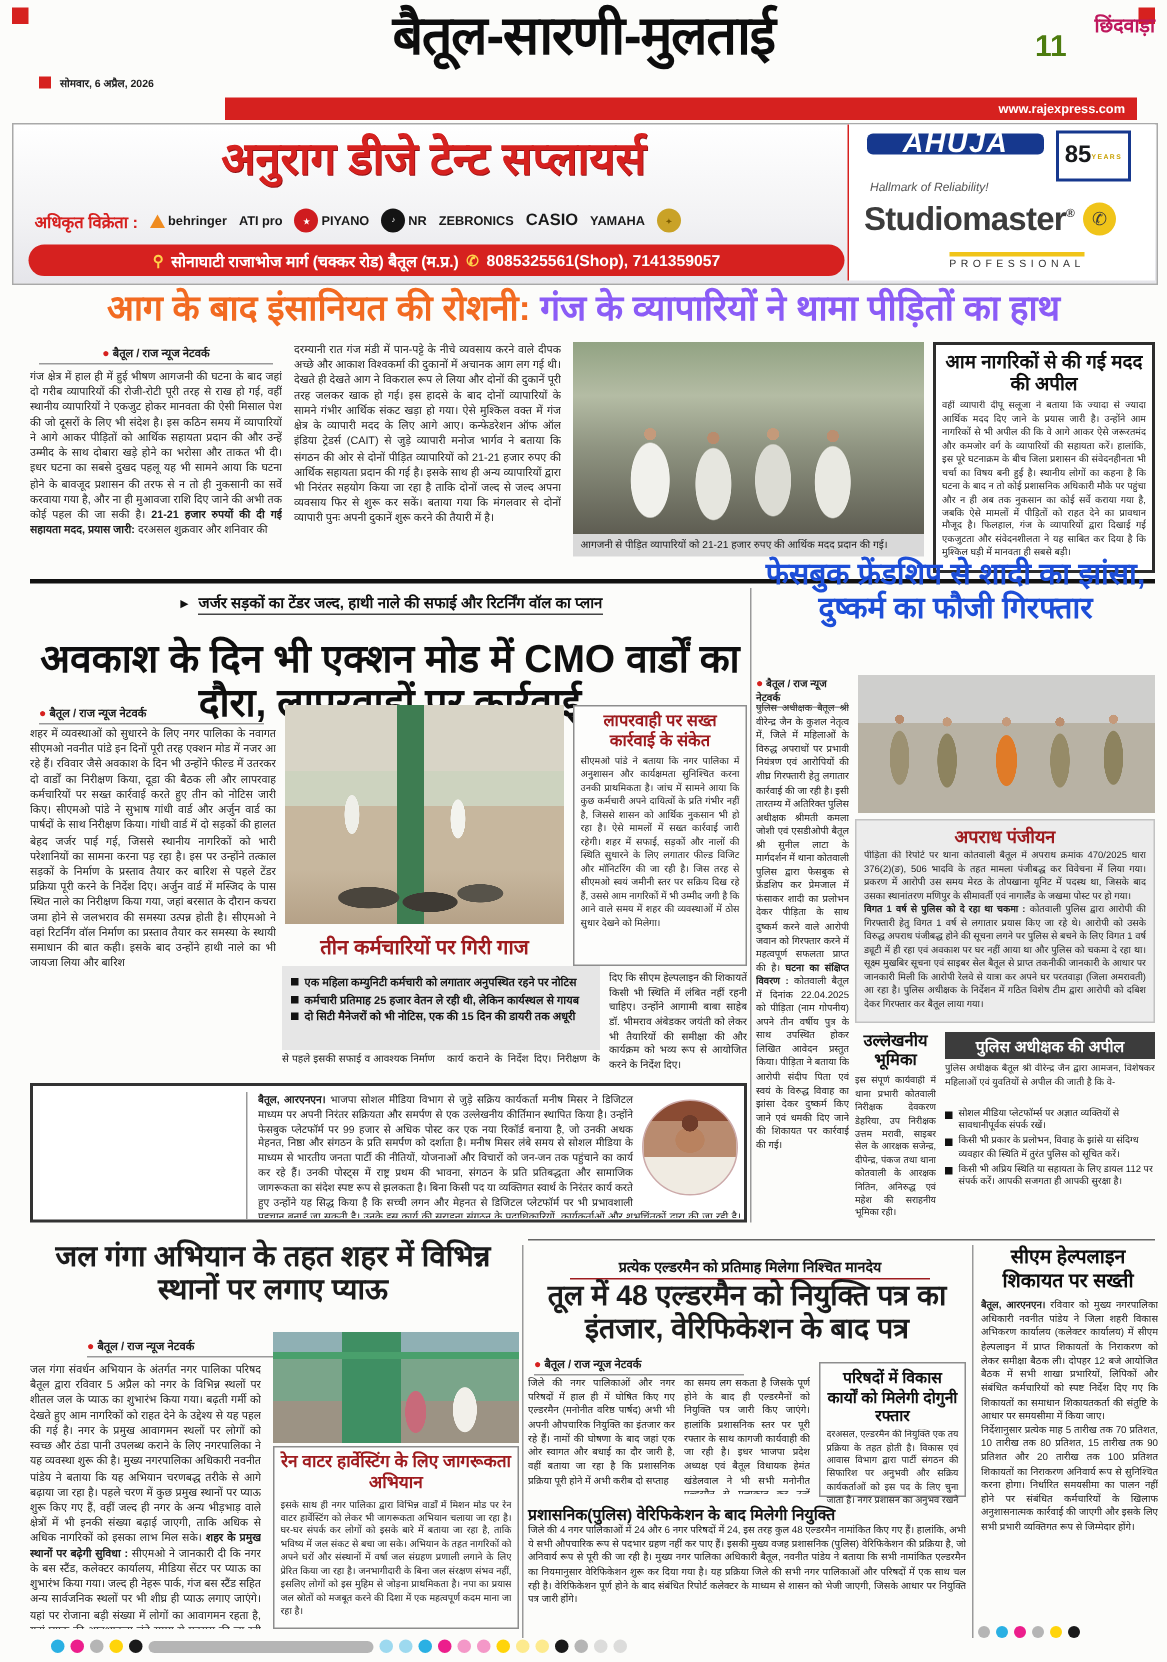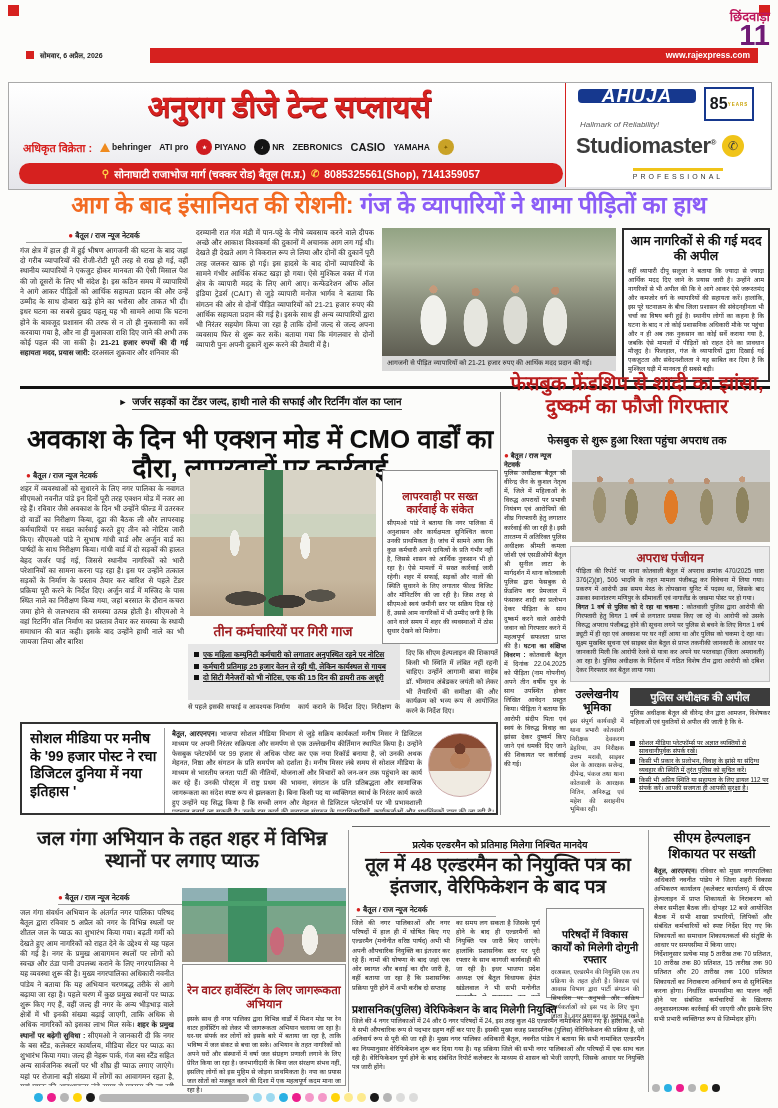--- a/index.html
+++ b/index.html
@@ -6,21 +6,21 @@
   .page{position:relative;width:778px;height:1108px;margin:0 auto;background:#fcfcfa;
         font-family:"Liberation Sans",sans-serif;overflow:hidden;color:#1c1c1c;}
   .abs{position:absolute;}
   .jt{text-align:justify;overflow:hidden;line-height:1.42;color:#222;}
   .t7{font-size:7.2px;} .t65{font-size:6.5px;}
   .bold{font-weight:bold;}
   .corner-sq{width:11px;height:11px;background:#d6211f;}
   .masthead{font-size:21px;font-weight:900;letter-spacing:-0.5px;color:#111;}
   .edition{font-size:36px;font-weight:900;text-align:center;letter-spacing:-1px;color:#0d0d0d;line-height:1.1;}
   .city{font-size:13px;font-weight:900;text-align:right;color:#be185d;}
-  .pagenum{font-size:29px;font-weight:900;text-align:right;color:#701a75;line-height:1;}
+  .pagenum{font-size:20px;font-weight:900;text-align:left;color:#4d7c0f;line-height:1;}
   .dateline{font-size:7px;font-weight:bold;color:#222;}
   .redbar{background:#d6211f;color:#fff;font-size:8.5px;font-weight:bold;text-align:right;
           line-height:15px;padding-right:8px;box-sizing:border-box;}
   
   .ad{border:1px solid #a9a9a9;background:linear-gradient(180deg,#ffffff 0%,#f2f2f4 60%,#e5e5ea 100%);}
   .ad-title{font-size:30px;font-weight:900;color:#d6211f;text-align:center;line-height:1.2;
             text-shadow:0.5px 0.5px 0 #8e0f13;}
   .dealer-row{display:flex;align-items:center;gap:8px;overflow:hidden;}
   .dealer-label{color:#d6211f;font-weight:900;font-size:11px;white-space:nowrap;}
   .chip{font-size:8.5px;font-weight:900;color:#1a1a1a;white-space:nowrap;display:flex;align-items:center;gap:2px;}
@@ -49,28 +49,28 @@
   .byline .dot{color:#d6211f;font-size:8px;}
   .caption{background:#d9d9d9;font-size:6.8px;color:#1a1a1a;padding:2px 5px;box-sizing:border-box;overflow:hidden;}
   .boxed{border:2px solid #2d2d2d;box-sizing:border-box;padding:4px;background:#fff;}
   .box-title{font-weight:900;text-align:center;line-height:1.2;color:#111;}
   .rule{background:#111;}
   .vline{background:#999;}
   .kicker{display:flex;align-items:center;justify-content:center;gap:5px;font-size:10px;font-weight:900;color:#111;}
   .kicker .arrow{font-size:9px;}
   .kicker .kt{border-bottom:1.5px solid #444;padding-bottom:1px;}
   .h2big{font-size:26px;font-weight:900;text-align:center;line-height:1.12;color:#0f0f0f;}
-  .h2med{font-size:20px;font-weight:900;text-align:center;line-height:1.16;color:#b91c1c;}
+  .h2med{font-size:20px;font-weight:900;text-align:center;line-height:1.16;color:#1d4ed8;}
   .h2small{font-size:13px;font-weight:900;text-align:center;line-height:1.25;color:#0f0f0f;}
   .subhead{font-weight:900;text-align:center;color:#141414;}
   .maroon{color:#9e1b1e;}
   .graybox{background:#e6e6e6;box-sizing:border-box;padding:4px 6px;}
-  .brow{font-size:7.4px;font-weight:bold;color:#161616;margin:2px 0;display:flex;gap:4px;align-items:flex-start;line-height:1.3;text-decoration:underline;}
+  .brow{font-size:7.4px;font-weight:bold;color:#161616;margin:2px 0;display:flex;gap:4px;align-items:flex-start;line-height:1.3;}
   .sq{flex:0 0 auto;width:5px;height:5px;background:#111;margin-top:2px;display:inline-block;}
-  .lightbox{border:1px solid #8d8d8d;box-sizing:border-box;padding:19px 4px;background:#fdfdfc;}
+  .lightbox{border:1px solid #8d8d8d;box-sizing:border-box;padding:4px 4px;background:#fdfdfc;}
   .crimebox{background:#ececec;border:1px solid #c2c2c2;box-sizing:border-box;padding:4px 5px;}
   .appealbar{background:#3c3c3c;color:#fff;font-size:10.5px;font-weight:900;text-align:center;padding:2px 0;}
   .socialbox{border:2px solid #333;box-sizing:border-box;background:#fff;}
   .social-head{font-size:14px;font-weight:900;line-height:1.25;color:#101010;}
   
   .photo{overflow:hidden;background:#bbb;}
   .ph-lead{background:
     radial-gradient(ellipse 26px 50px at 22% 72%, #f1f1ec 0 49%, transparent 51%),
     radial-gradient(ellipse 24px 48px at 40% 74%, #e6e6df 0 49%, transparent 51%),
     radial-gradient(ellipse 24px 48px at 57% 72%, #dcdcd4 0 49%, transparent 51%),
@@ -121,25 +121,26 @@
   .small-marks .mdot{width:8px;height:8px;}
   .indent{text-indent:8px;}
 </style>
 </head>
 <body>
 
 <div class="page">
 
   <div class="abs corner-sq" style="left:8px;top:5px;"></div>
   <div class="abs corner-sq" style="left:759px;top:5px;"></div>
+  <div class="abs edition" style="left:170px;top:4px;width:438px;">बैतूल-सारणी-मुलताई</div>
   <div class="abs city" style="left:690px;top:7px;width:80px;">छिंदवाड़ा</div>
   <div class="abs pagenum" style="left:690px;top:21px;width:80px;">11</div>
   <div class="abs" style="left:26px;top:51px;width:8px;height:8px;background:#d6211f;"></div>
   <div class="abs dateline" style="left:40px;top:51px;width:110px;">सोमवार, 6 अप्रैल, 2026</div>
-  <div class="abs redbar" style="left:150px;top:48px;width:608px;height:15px;">
+  <div class="abs redbar" style="left:150px;top:65px;width:608px;height:15px;">
     <span>www.rajexpress.com</span>
   </div>
 
   <div class="abs ad" style="left:8px;top:82px;width:762px;height:106px;">
     <div class="abs ad-title" style="left:10px;top:6px;width:540px;">अनुराग डीजे टेन्ट सप्लायर्स</div>
     <div class="abs dealer-row" style="left:14px;top:52px;width:538px;height:24px;">
       <span class="dealer-label">अधिकृत विक्रेता :</span>
       <span class="chip">
           <span class="tri"></span>
           <span>behringer</span>
@@ -236,30 +237,28 @@
       </div>
     <div class="brow">
         <span class="sq"></span>
         <span>दो सिटी मैनेजरों को भी नोटिस, एक की 15 दिन की डायरी तक अधूरी</span>
       </div>
   </div>
   <div class="abs jt" style="left:188px;top:702px;width:212px;height:14px;font-size:6.8px;column-count:2;column-gap:8px;">से पहले इसकी सफाई व आवश्यक निर्माण कार्य कराने के निर्देश दिए। निरीक्षण के साथ ही सीएमओ ने दूडा के तहत कर्मचारियों की बैठक लेकर स्पष्ट निर्देश</div>
   <div class="abs jt" style="left:406px;top:648px;width:92px;height:68px;font-size:6.8px;">दिए कि सीएम हेल्पलाइन की शिकायतें किसी भी स्थिति में लंबित नहीं रहनी चाहिए। उन्होंने आगामी बाबा साहेब डॉ. भीमराव अंबेडकर जयंती को लेकर भी तैयारियों की समीक्षा की और कार्यक्रम को भव्य रूप से आयोजित करने के निर्देश दिए।</div>
 
   <div class="abs socialbox" style="left:20px;top:722px;width:478px;height:93px;">
-    <div class="abs social-head" style="left:8px;top:6px;width:128px;height:80px;overflow:hidden;">सोशल मीडिया पर मनीष के '99 हजार पोस्ट ने रचा डिजिटल दुनिया में नया इतिहास '</div>
     <div class="abs vline" style="left:142px;top:4px;width:1px;height:85px;"></div>
     <div class="abs jt" style="left:150px;top:5px;width:322px;height:83px;font-size:6.9px;">
       <span class="ph-portrait"></span>
       <span class="bold">बैतूल, आरएनएन।</span><span> भाजपा सोशल मीडिया विभाग से जुड़े सक्रिय कार्यकर्ता मनीष मिसर ने डिजिटल माध्यम पर अपनी निरंतर सक्रियता और समर्पण से एक उल्लेखनीय कीर्तिमान स्थापित किया है। उन्होंने फेसबुक प्लेटफॉर्म पर 99 हजार से अधिक पोस्ट कर एक नया रिकॉर्ड बनाया है, जो उनकी अथक मेहनत, निष्ठा और संगठन के प्रति समर्पण को दर्शाता है। मनीष मिसर लंबे समय से सोशल मीडिया के माध्यम से भारतीय जनता पार्टी की नीतियों, योजनाओं और विचारों को जन-जन तक पहुंचाने का कार्य कर रहे हैं। उनकी पोस्ट्स में राष्ट्र प्रथम की भावना, संगठन के प्रति प्रतिबद्धता और सामाजिक जागरूकता का संदेश स्पष्ट रूप से झलकता है। बिना किसी पद या व्यक्तिगत स्वार्थ के निरंतर कार्य करते हुए उन्होंने यह सिद्ध किया है कि सच्ची लगन और मेहनत से डिजिटल प्लेटफॉर्म पर भी प्रभावशाली पहचान बनाई जा सकती है। उनके इस कार्य की सराहना संगठन के पदाधिकारियों, कार्यकर्ताओं और शुभचिंतकों द्वारा की जा रही है। मनीष मिसर की यह उपलब्धि न केवल सोशल मीडिया कार्यकर्ताओं के लिए प्रेरणादायक है, बल्कि यह भी दर्शाती है कि आज के समय में डिजिटल माध्यम संगठन की मजबूती का एक सशक्त स्तंभ बन चुका है।</span>
     </div>
   </div>
 
   <div class="abs h2med" style="left:504px;top:372px;width:266px;">फेसबुक फ्रेंडशिप से शादी का झांसा, दुष्कर्म का फौजी गिरफ्तार</div>
-  <div class="abs subhead" style="left:506px;top:432px;width:262px;font-size:11px;">फेसबुक से शुरू हुआ रिश्ता पहुंचा अपराध तक</div>
   <div class="abs byline" style="left:504px;top:451px;width:62px;font-size:6.8px;">
     <span class="dot">●</span> <span>बैतूल / राज न्यूज नेटवर्क</span>
   </div>
   <div class="abs photo ph-fauji" style="left:572px;top:450px;width:198px;height:92px;"></div>
   <div class="abs jt" style="left:504px;top:468px;width:62px;height:392px;font-size:6.4px;">
     <span>पुलिस अधीक्षक बैतूल श्री वीरेन्द्र जैन के कुशल नेतृत्व में, जिले में महिलाओं के विरुद्ध अपराधों पर प्रभावी नियंत्रण एवं आरोपियों की शीघ्र गिरफ्तारी हेतु लगातार कार्रवाई की जा रही है। इसी तारतम्य में अतिरिक्त पुलिस अधीक्षक श्रीमती कमला जोशी एवं एसडीओपी बैतूल श्री सुनील लाटा के मार्गदर्शन में थाना कोतवाली पुलिस द्वारा फेसबुक से फ्रेंडशिप कर प्रेमजाल में फंसाकर शादी का प्रलोभन देकर पीड़िता के साथ दुष्कर्म करने वाले आरोपी जवान को गिरफ्तार करने में महत्वपूर्ण सफलता प्राप्त की है।</span>
     <span class="bold">घटना का संक्षिप्त विवरण :</span><span> कोतवाली बैतूल में दिनांक 22.04.2025 को पीड़िता (नाम गोपनीय) अपने तीन वर्षीय पुत्र के साथ उपस्थित होकर लिखित आवेदन प्रस्तुत किया। पीड़िता ने बताया कि आरोपी संदीप पिता एवं स्वयं के विरुद्ध विवाह का झांसा देकर दुष्कर्म किए जाने एवं धमकी दिए जाने की शिकायत पर कार्रवाई की गई।</span>
   </div>
   <div class="abs crimebox" style="left:570px;top:546px;width:200px;height:136px;">
     <div class="box-title maroon" style="font-size:12px;">अपराध पंजीयन</div>

